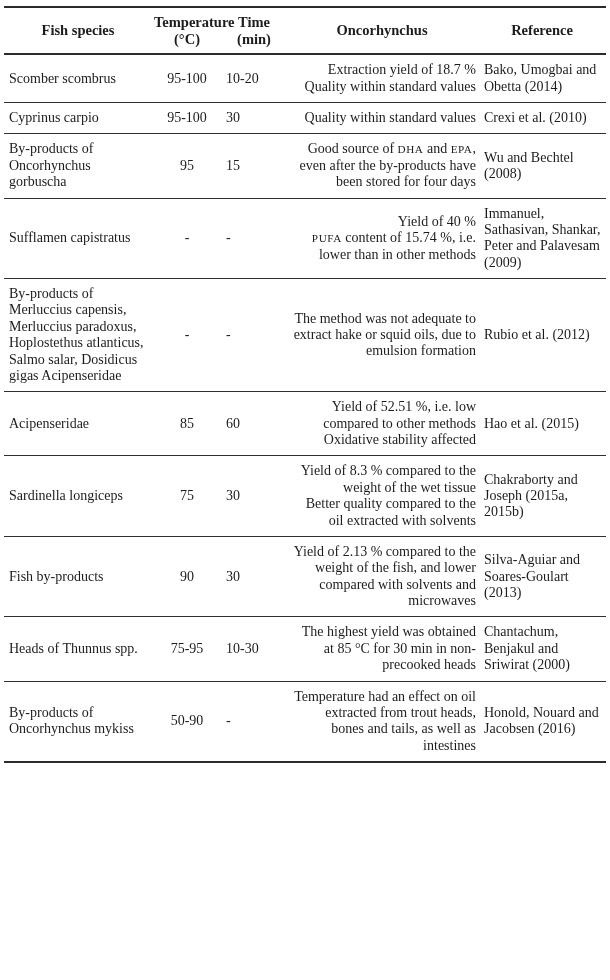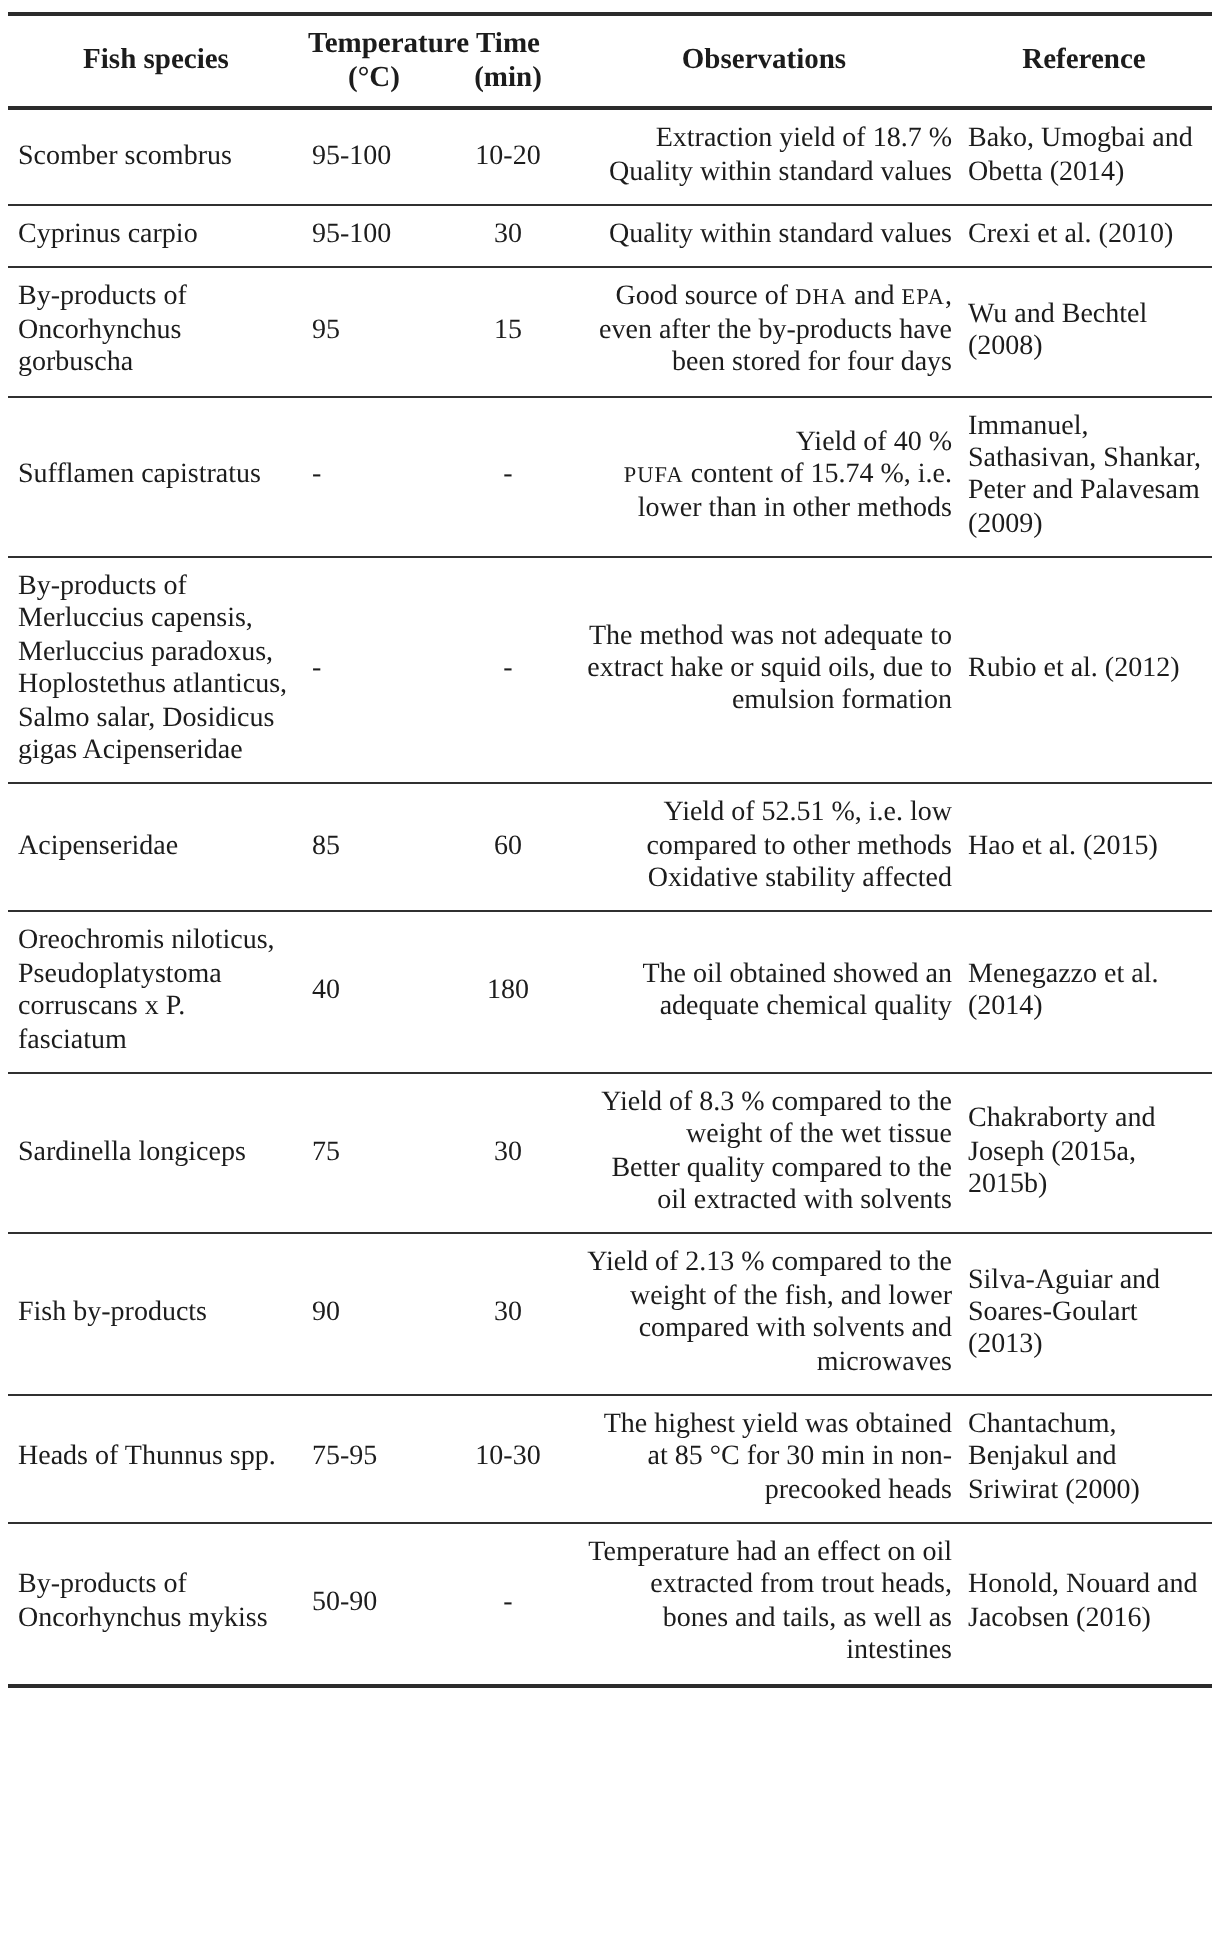--- a/index.html
+++ b/index.html
@@ -43,22 +43,22 @@
     vertical-align: middle;
   }
   td {
     font-size: 14px;
     line-height: 1.17;
     padding: 7px 4px;
     vertical-align: middle;
     word-wrap: break-word;
   }
   td.c-species { text-align: left; padding-left: 5px; padding-right: 4px; }
-  td.c-temp    { }
-  td.c-time    { text-align: center; }
+  td.c-temp    { text-align: center; }
+  td.c-time    { }
   td.c-obs     { text-align: right; padding-right: 2px; }
   td.c-ref     { text-align: left; padding-left: 6px; }
   .it { }
   .sc { font-size: 0.8em; letter-spacing: 0.05em; }
   .obs-line { display: block; }
   .hdr-line { display: block; }
 </style>
 </head>
 <body>
 
@@ -78,21 +78,21 @@
         </th>
         <th>
           <span class="hdr-line">Temperature</span>
           <span class="hdr-line">(°C)</span>
         </th>
         <th>
           <span class="hdr-line">Time</span>
           <span class="hdr-line">(min)</span>
         </th>
         <th>
-          <span class="hdr-line">Observations</span>
+          <span class="hdr-line">Oncorhynchus</span>
         </th>
         <th>
           <span class="hdr-line">Reference</span>
         </th>
       </tr>
     </thead>
     <tbody id="table-body">
   <tr>
     <td class="c-species"><span class="it">Scomber scombrus</span></td>
     <td class="c-temp">95-100</td>
@@ -149,29 +149,20 @@
     <td class="c-species"><span>Acipenseridae</span></td>
     <td class="c-temp">85</td>
     <td class="c-time">60</td>
     <td class="c-obs">
             <div class="obs-line">Yield of 52.51 %, i.e. low compared to other methods</div>
             <div class="obs-line">Oxidative stability affected</div>
           </td>
     <td class="c-ref">Hao et al. (2015)</td>
   </tr>
 
-  <tr>
-    <td class="c-species"><span class="it">Oreochromis niloticus, Pseudoplatystoma corruscans</span><span> x </span><span class="it">P. fasciatum</span></td>
-    <td class="c-temp">40</td>
-    <td class="c-time">180</td>
-    <td class="c-obs">
-            <div class="obs-line">The oil obtained showed an adequate chemical quality</div>
-          </td>
-    <td class="c-ref">Menegazzo et al. (2014)</td>
-  </tr>
 
   <tr>
     <td class="c-species"><span class="it">Sardinella longiceps</span></td>
     <td class="c-temp">75</td>
     <td class="c-time">30</td>
     <td class="c-obs">
             <div class="obs-line">Yield of 8.3 % compared to the weight of the wet tissue</div>
             <div class="obs-line">Better quality compared to the oil extracted with solvents</div>
           </td>
     <td class="c-ref">Chakraborty and Joseph (2015a, 2015b)</td>

